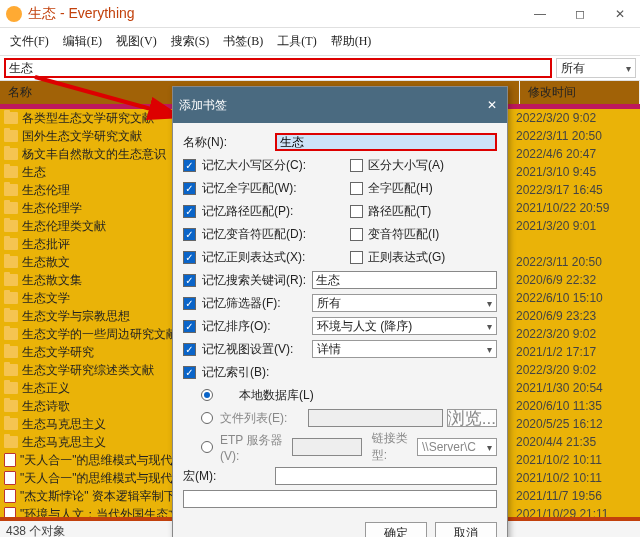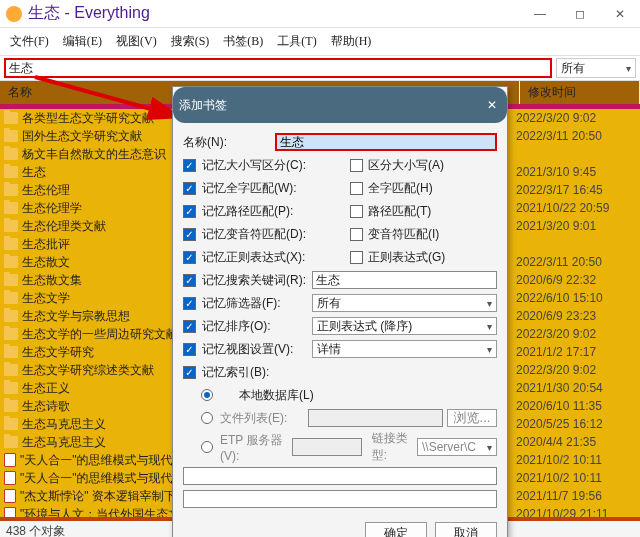--- a/index.html
+++ b/index.html
@@ -13,21 +13,21 @@
     height: 537px;
     overflow: hidden;
     position: relative;
   }
   .titlebar {
     display: flex; align-items: center; justify-content: space-between;
     height: 28px; background: #fff; border-bottom: 1px solid #e0e0e0;
     padding-left: 6px;
   }
   .titlebar .left { display: flex; align-items: center; gap: 6px; }
-  .titlebar .title { font-size: 16px; color: #4c1d95; }
+  .titlebar .title { font-size: 14px; color: #c2410c; }
   .winbtns { display: flex; }
   .winbtn { width: 40px; height: 28px; display:flex;align-items:center;justify-content:center;color:#555;}
   .menubar {
     display: flex; gap: 6px; padding: 3px 6px; background:#fff; border-bottom:1px solid #e0e0e0;
     font-size: 12px;
   }
   .menubar span { padding: 2px 4px; font-family: Liberation Serif, serif; }
   .searchrow {
     display:flex; align-items:center; gap:4px; background:#fff; padding:2px 4px; border-bottom:1px solid #e0e0e0;
   }
@@ -67,21 +67,21 @@
   }
 
   
   .dialog {
     position:absolute; top:86px; left:172px; width:336px; background:#f4f4f4;
     border:1px solid #888; box-shadow: 2px 2px 6px rgba(0,0,0,0.3); z-index:10;
     font-size:12px;
   }
   .dlg-title {
     background:#4a6a80; color:#fff; display:flex; justify-content:space-between; align-items:center;
-    height:36px; padding:16px 6px;border-radius:12px;
+    height:36px; padding:16px 6px;
   }
   .dlg-close { width:18px;height:18px;display:flex;align-items:center;justify-content:center;color:#fff;}
   .dlg-body { padding:8px 10px 6px 10px; }
   .dlg-row { display:flex; align-items:center; min-height:22px; gap:4px; }
   .dlg-label { width:100px; text-align:left; color:#222; }
   .dlg-label.short { width:88px; }
   .dlg-input {
     flex:1; border:1px solid #888; height:18px; padding:1px 3px; background:#fff;
     display:flex; align-items:center;
   }
@@ -101,21 +101,21 @@
   .dlg-pair .half{ display:flex; align-items:center; gap:3px; flex:1;}
   .dlg-row + .dlg-row { margin-top:1px; }
   .grey { color:#888; }
   .dlg-buttons {
     display:flex; justify-content:flex-end; gap:8px; padding:6px 10px 10px 10px;
   }
   .btn {
     min-width:62px; height:22px; border:1px solid #999; background:#fdfdfd;
     display:flex; align-items:center; justify-content:center; font-size:12px;
   }
-  .browse-btn { min-width:50px; height:18px; font-size:13px;text-align:right; }
+  .browse-btn { min-width:50px; height:18px; font-size:17px;text-align:right; }
   .disabled-input { background:#eee; }
 </style>
 </head>
 <body>
 
 <div class="titlebar">
   <div class="left">
     <span style="width:16px;height:16px;border-radius:50%;background:#fa3;display:inline-block;"></span>
     <span class="title">生态 - Everything</span>
   </div>
@@ -161,20 +161,21 @@
     <div class="filerow">
       <span class="folder-icon"></span>
       <span class="fname">国外生态文学研究文献</span>
       <span class="fsize"></span>
       <span class="fdate">2022/3/11 20:50</span>
     </div>
     <div class="filerow">
       <span class="folder-icon"></span>
       <span class="fname">杨文丰自然散文的生态意识</span>
       <span class="fsize"></span>
+      <span class="fdate">2022/4/6 20:47</span>
     </div>
     <div class="filerow">
       <span class="folder-icon"></span>
       <span class="fname">生态</span>
       <span class="fsize"></span>
       <span class="fdate">2021/3/10 9:45</span>
     </div>
     <div class="filerow">
       <span class="folder-icon"></span>
       <span class="fname">生态伦理</span>
@@ -395,21 +396,21 @@
       <span style="width:106px">记忆筛选器(F):</span>
       <div class="dlg-sel">
           <span>所有</span>
           <span class="chev">▾</span>
         </div>
     </div>
     <div class="dlg-row">
         <span class="cb">✓</span>
       <span style="width:106px">记忆排序(O):</span>
       <div class="dlg-sel">
-          <span>正则表达式 (降序)</span>
+          <span>环境与人文 (降序)</span>
           <span class="chev">▾</span>
         </div>
     </div>
     <div class="dlg-row">
         <span class="cb">✓</span>
       <span style="width:106px">记忆视图设置(V):</span>
       <div class="dlg-sel">
           <span>详情</span>
           <span class="chev">▾</span>
         </div>
@@ -432,20 +433,21 @@
       <span class="rb"></span>
       <span style="width:84px" class="grey">ETP 服务器(V):</span>
       <div class="dlg-input disabled-input" style="flex:0 0 70px"></div>
       <span class="grey" style="margin-left:6px;">链接类型:</span>
       <div class="dlg-sel grey" style="flex:0 0 80px">
           <span>\\Server\C</span>
           <span class="chev">▾</span>
         </div>
     </div>
     <div class="dlg-row">
+      <span style="width:88px">宏(M):</span>
       <div class="dlg-input"></div>
     </div>
     <div class="dlg-row">
       <div class="dlg-input"></div>
     </div>
   </div>
   <div class="dlg-buttons">
     <div class="btn">确定</div>
     <div class="btn">取消</div>
   </div>

